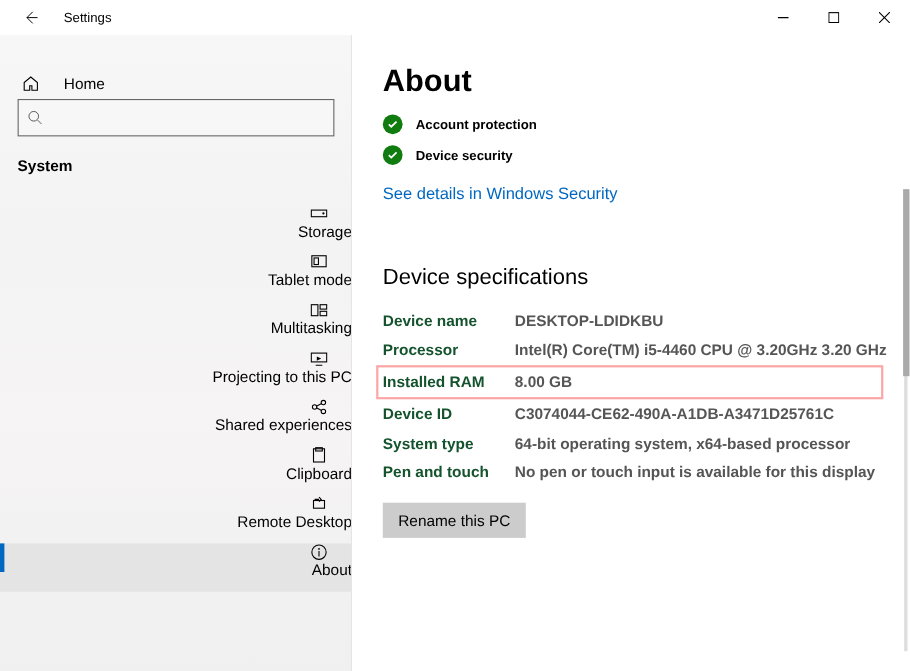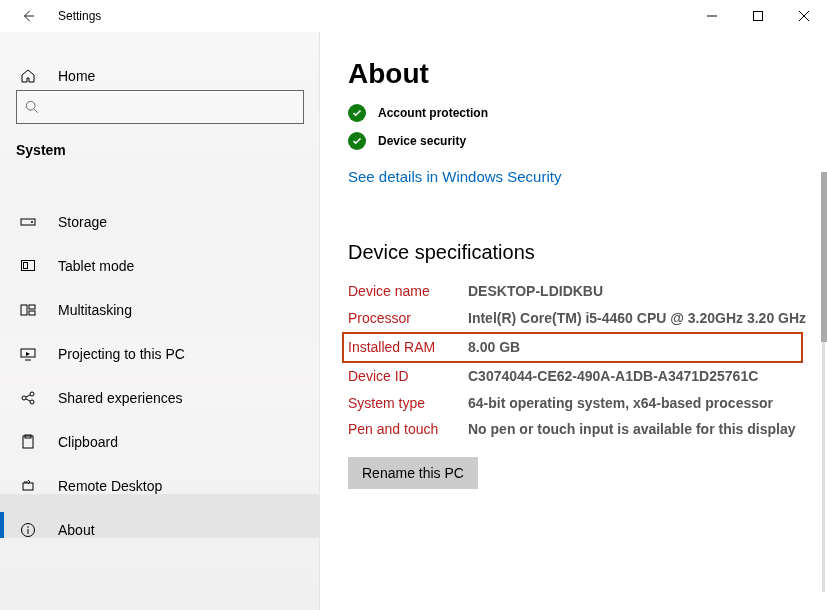--- a/index.html
+++ b/index.html
@@ -64,21 +64,21 @@
     flex:1; border:none; outline:none; background:transparent;
     font-size: 14px; color:#666;
   }
   .searchbox .sicon { color:#555; }
   .group-header {
     font-weight:600;
     padding: 8px 16px 10px 16px;
     font-size:14px;
   }
   .nav-items { margin-top: 18px; }
-  .nav-items .nav-row { height: 44px; }
+  .nav-items .nav-row { height: 44px; flex-direction: column; }
   .nav-row.active {
     background: #e4e4e4;
   }
   .active-indicator {
     position:absolute;
     left:0;
     width:4px; height:26px;
     background:#0067c0;
   }
   .main {
@@ -116,24 +116,24 @@
     font-weight:500;
     margin-top: 56px;
     margin-bottom: 14px;
   }
   .spec-row {
     display:flex;
     font-size:14px;
     padding: 4px 0;
     line-height:1.35;
   }
-  .spec-row .k { width:120px; color:#b91c1c; }
+  .spec-row .k { width:120px; color:#14532d;font-weight:bold; }
   .spec-row .v { flex:1; color:#555;font-weight:bold; }
   .spec-row.hl {
-    border: 2px solid #c2410c;
+    border: 2px solid #fca5a5;
     margin-left:-6px; padding-left:4px;
     margin-right: 4px;
   }
   .rename-btn {
     margin-top: 14px;
     background:#ccc;
     border:none;
     padding: 8px 14px;
     font-size:14px;
     color:#000;

